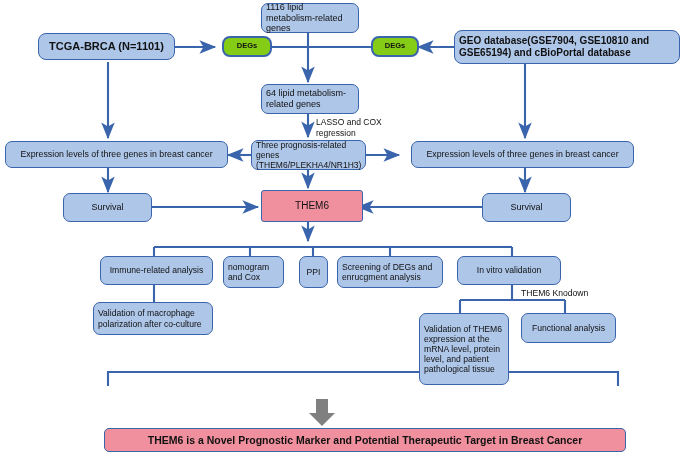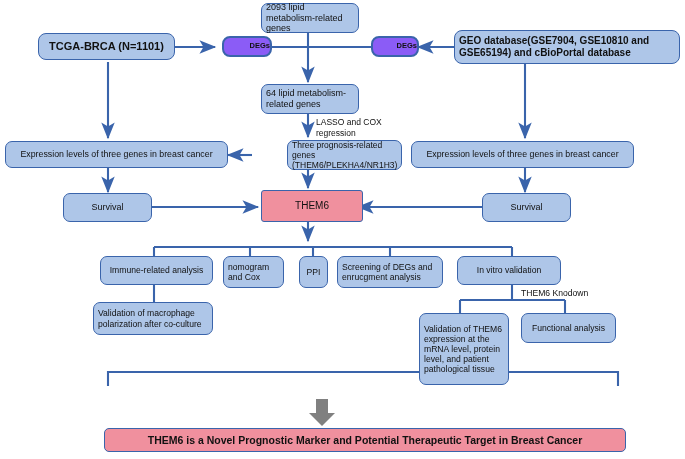--- a/index.html
+++ b/index.html
@@ -7,21 +7,21 @@
        font-family:"Liberation Sans","DejaVu Sans",sans-serif;}
   #chart{position:relative;width:685px;height:459px;}
   svg{position:absolute;left:0;top:0;width:685px;height:459px;}
   .node{position:absolute;box-sizing:border-box;
         display:flex;align-items:center;justify-content:center;
         text-align:center;color:#111111;line-height:1.18;
         border:1.4px solid #3a64ab;}
   .rounded{border-radius:7px;}
   .blue{background:#aec6e8;}
   .pink{background:#f0909e;}
-  .white{background:#8b5cf6;border-width:2px;border-radius:0;justify-content:flex-end;}
+  .white{background:#84cc16;border-width:2px;border-radius:0;}
   .bold{font-weight:bold;border-radius:8px;}
   .lbl{position:absolute;color:#111;background:transparent;white-space:nowrap;}
   .pad{padding:2px 4px;}
 </style>
 </head>
 <body>
 
 <div id="chart">
 
   <svg viewBox="0 0 685 459">
@@ -96,36 +96,36 @@
 
   <div class="node white bold" style="left:222px;top:36px;width:50px;height:21px;font-size:7.5px;">
     <span>DEGs</span>
   </div>
 
   <div class="node white bold" style="left:371px;top:36px;width:48px;height:21px;font-size:7.5px;">
     <span>DEGs</span>
   </div>
 
   <div class="node rounded blue pad" style="left:261px;top:3px;width:98px;height:30px;font-size:9px;justify-content:flex-start;text-align:left;">
-    <span>2093 lipid metabolism-related genes</span>
+    <span>1116 lipid metabolism-related genes</span>
   </div>
 
   <div class="node rounded blue bold pad" style="left:454px;top:30px;width:226px;height:34px;font-size:10px;justify-content:flex-start;text-align:left;">
     <span>GEO database(GSE7904, GSE10810 and GSE65194) and cBioPortal database</span>
   </div>
 
   <div class="node rounded blue pad" style="left:261px;top:84px;width:98px;height:30px;font-size:9px;justify-content:center;text-align:left;">
     <span>64 lipid metabolism-related genes</span>
   </div>
 
   <div class="lbl" style="left:316px;top:117px;font-size:8.5px;line-height:1.25;">
     <span style="display:inline-block;width:72px;white-space:normal;">LASSO and COX regression</span>
   </div>
 
-  <div class="node rounded blue pad" style="left:251px;top:140px;width:115px;height:30px;font-size:8.5px;justify-content:flex-start;text-align:left;margin-left:36px;">
+  <div class="node rounded blue pad" style="left:251px;top:140px;width:115px;height:30px;font-size:8.5px;justify-content:flex-start;text-align:left;">
     <span>Three prognosis-related genes (THEM6/PLEKHA4/NR1H3)</span>
   </div>
 
   <div class="node rounded blue" style="left:5px;top:141px;width:223px;height:27px;font-size:8.8px;">
     <span>Expression levels of three genes in breast cancer</span>
   </div>
 
   <div class="node rounded blue" style="left:411px;top:141px;width:223px;height:27px;font-size:8.8px;">
     <span>Expression levels of three genes in breast cancer</span>
   </div>

